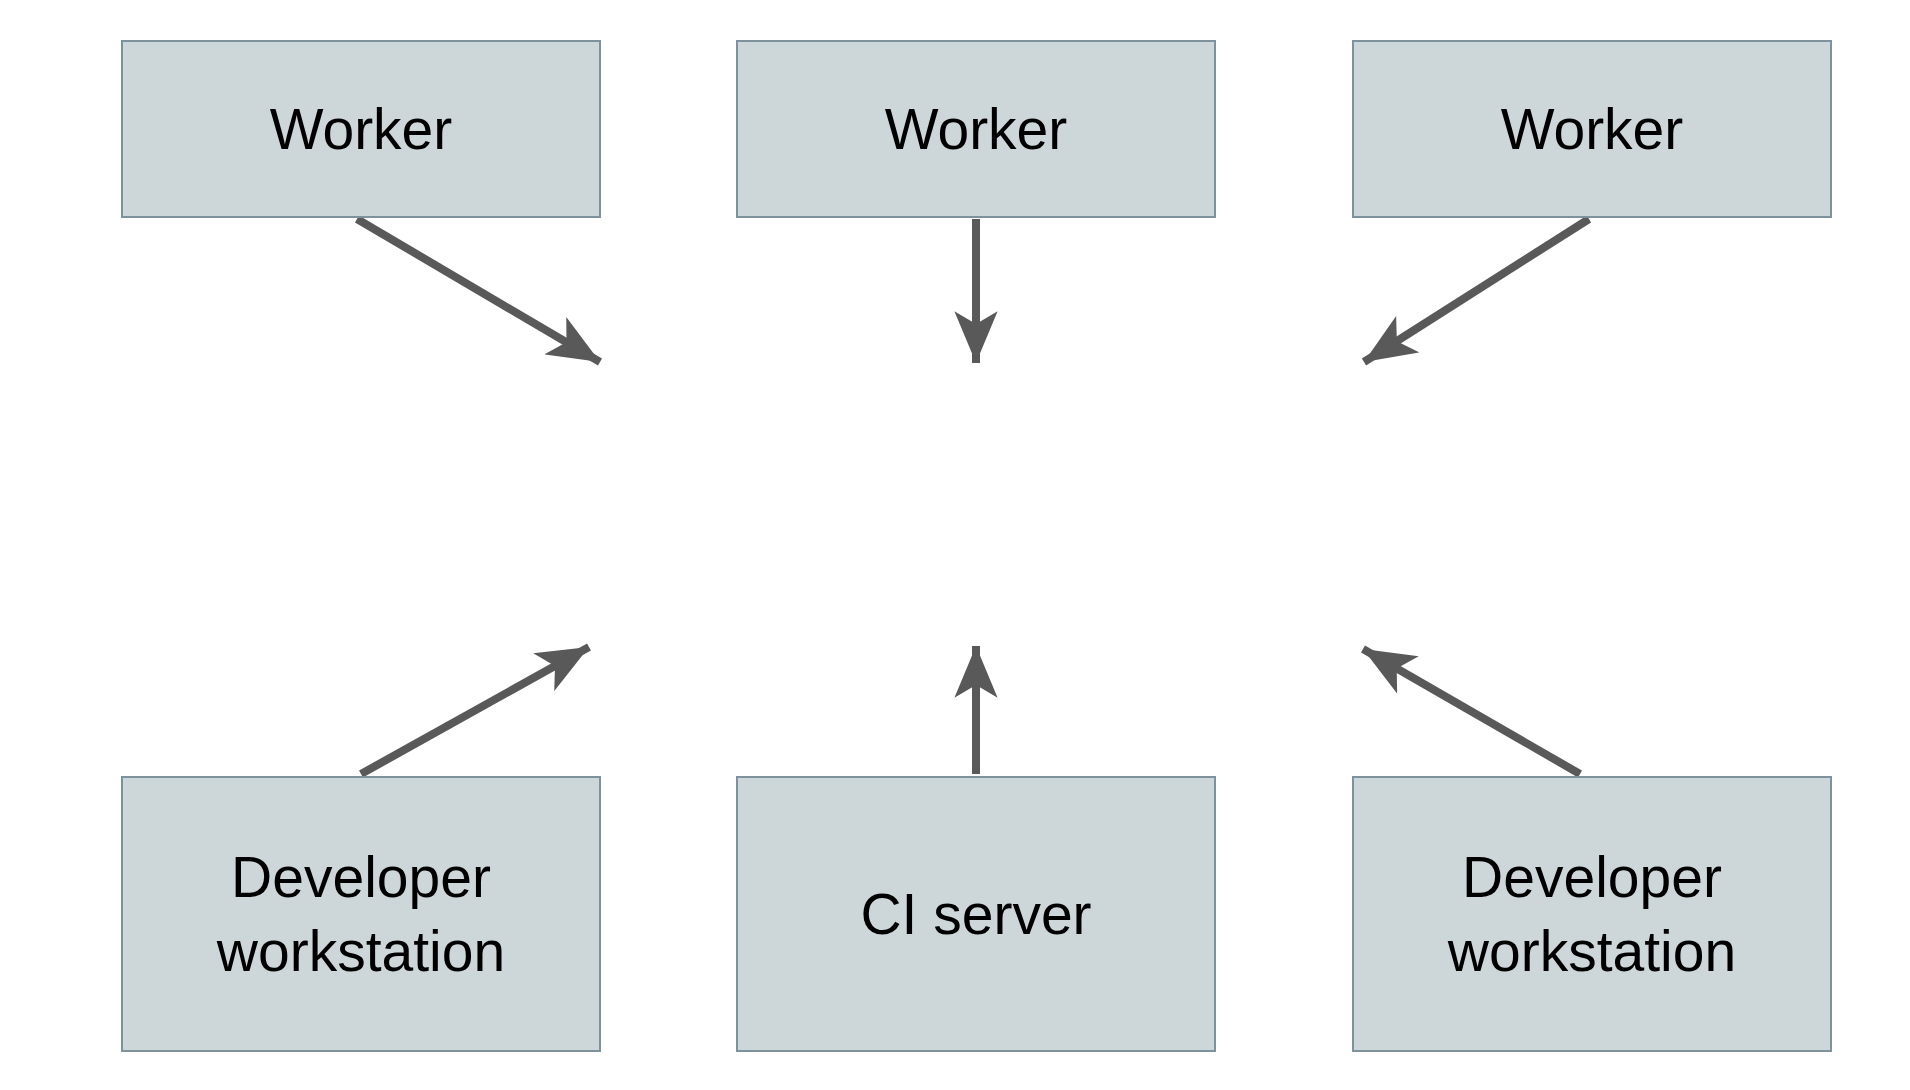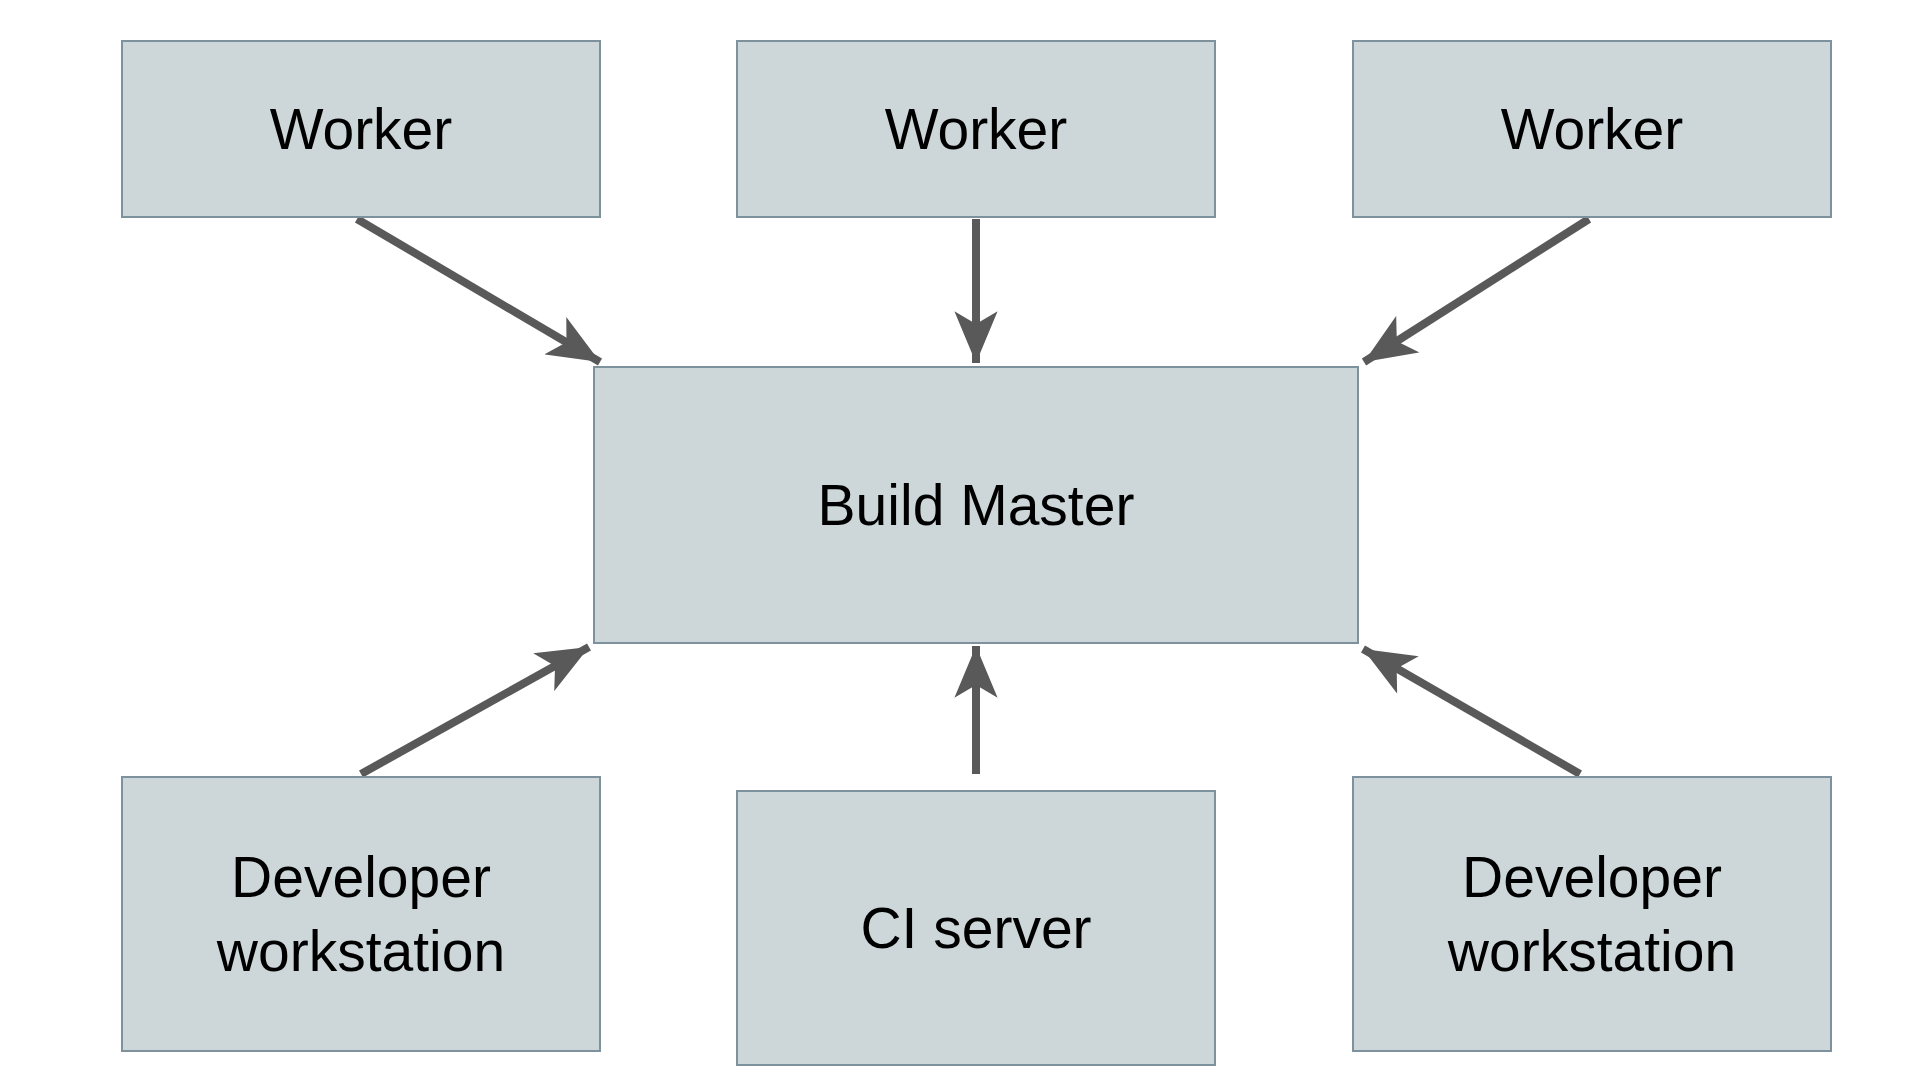--- a/index.html
+++ b/index.html
@@ -36,21 +36,21 @@
     letter-spacing:0px;
   }
   
   .n-worker-1{left:121px; top:40px;  width:480px; height:178px;}
   .n-worker-2{left:736px; top:40px;  width:480px; height:178px;}
   .n-worker-3{left:1352px;top:40px;  width:480px; height:178px;}
   
   .n-build-master{left:593px; top:366px; width:766px; height:278px;}
   
   .n-dev-left {left:121px; top:776px; width:480px; height:276px;}
-  .n-ci-server{left:736px; top:776px; width:480px; height:276px;margin-top:14px;}
+  .n-ci-server{left:736px; top:776px; width:480px; height:276px;}
   .n-dev-right{left:1352px;top:776px; width:480px; height:276px;}
   .node .label{
     padding:0 8px;
   }
   svg.arrows{
     position:absolute;
     left:0; top:0;
     width:1910px;
     height:1090px;
     pointer-events:none;
@@ -89,23 +89,20 @@
   </div>
 
   <div class="node n-worker-2">
     <span class="label">Worker</span>
   </div>
 
   <div class="node n-worker-3">
     <span class="label">Worker</span>
   </div>
 
-  <div class="node n-build-master">
-    <span class="label">Build Master</span>
-  </div>
 
   <div class="node n-dev-left">
     <span class="label">Developer workstation</span>
   </div>
 
   <div class="node n-ci-server">
     <span class="label">CI server</span>
   </div>
 
   <div class="node n-dev-right">

